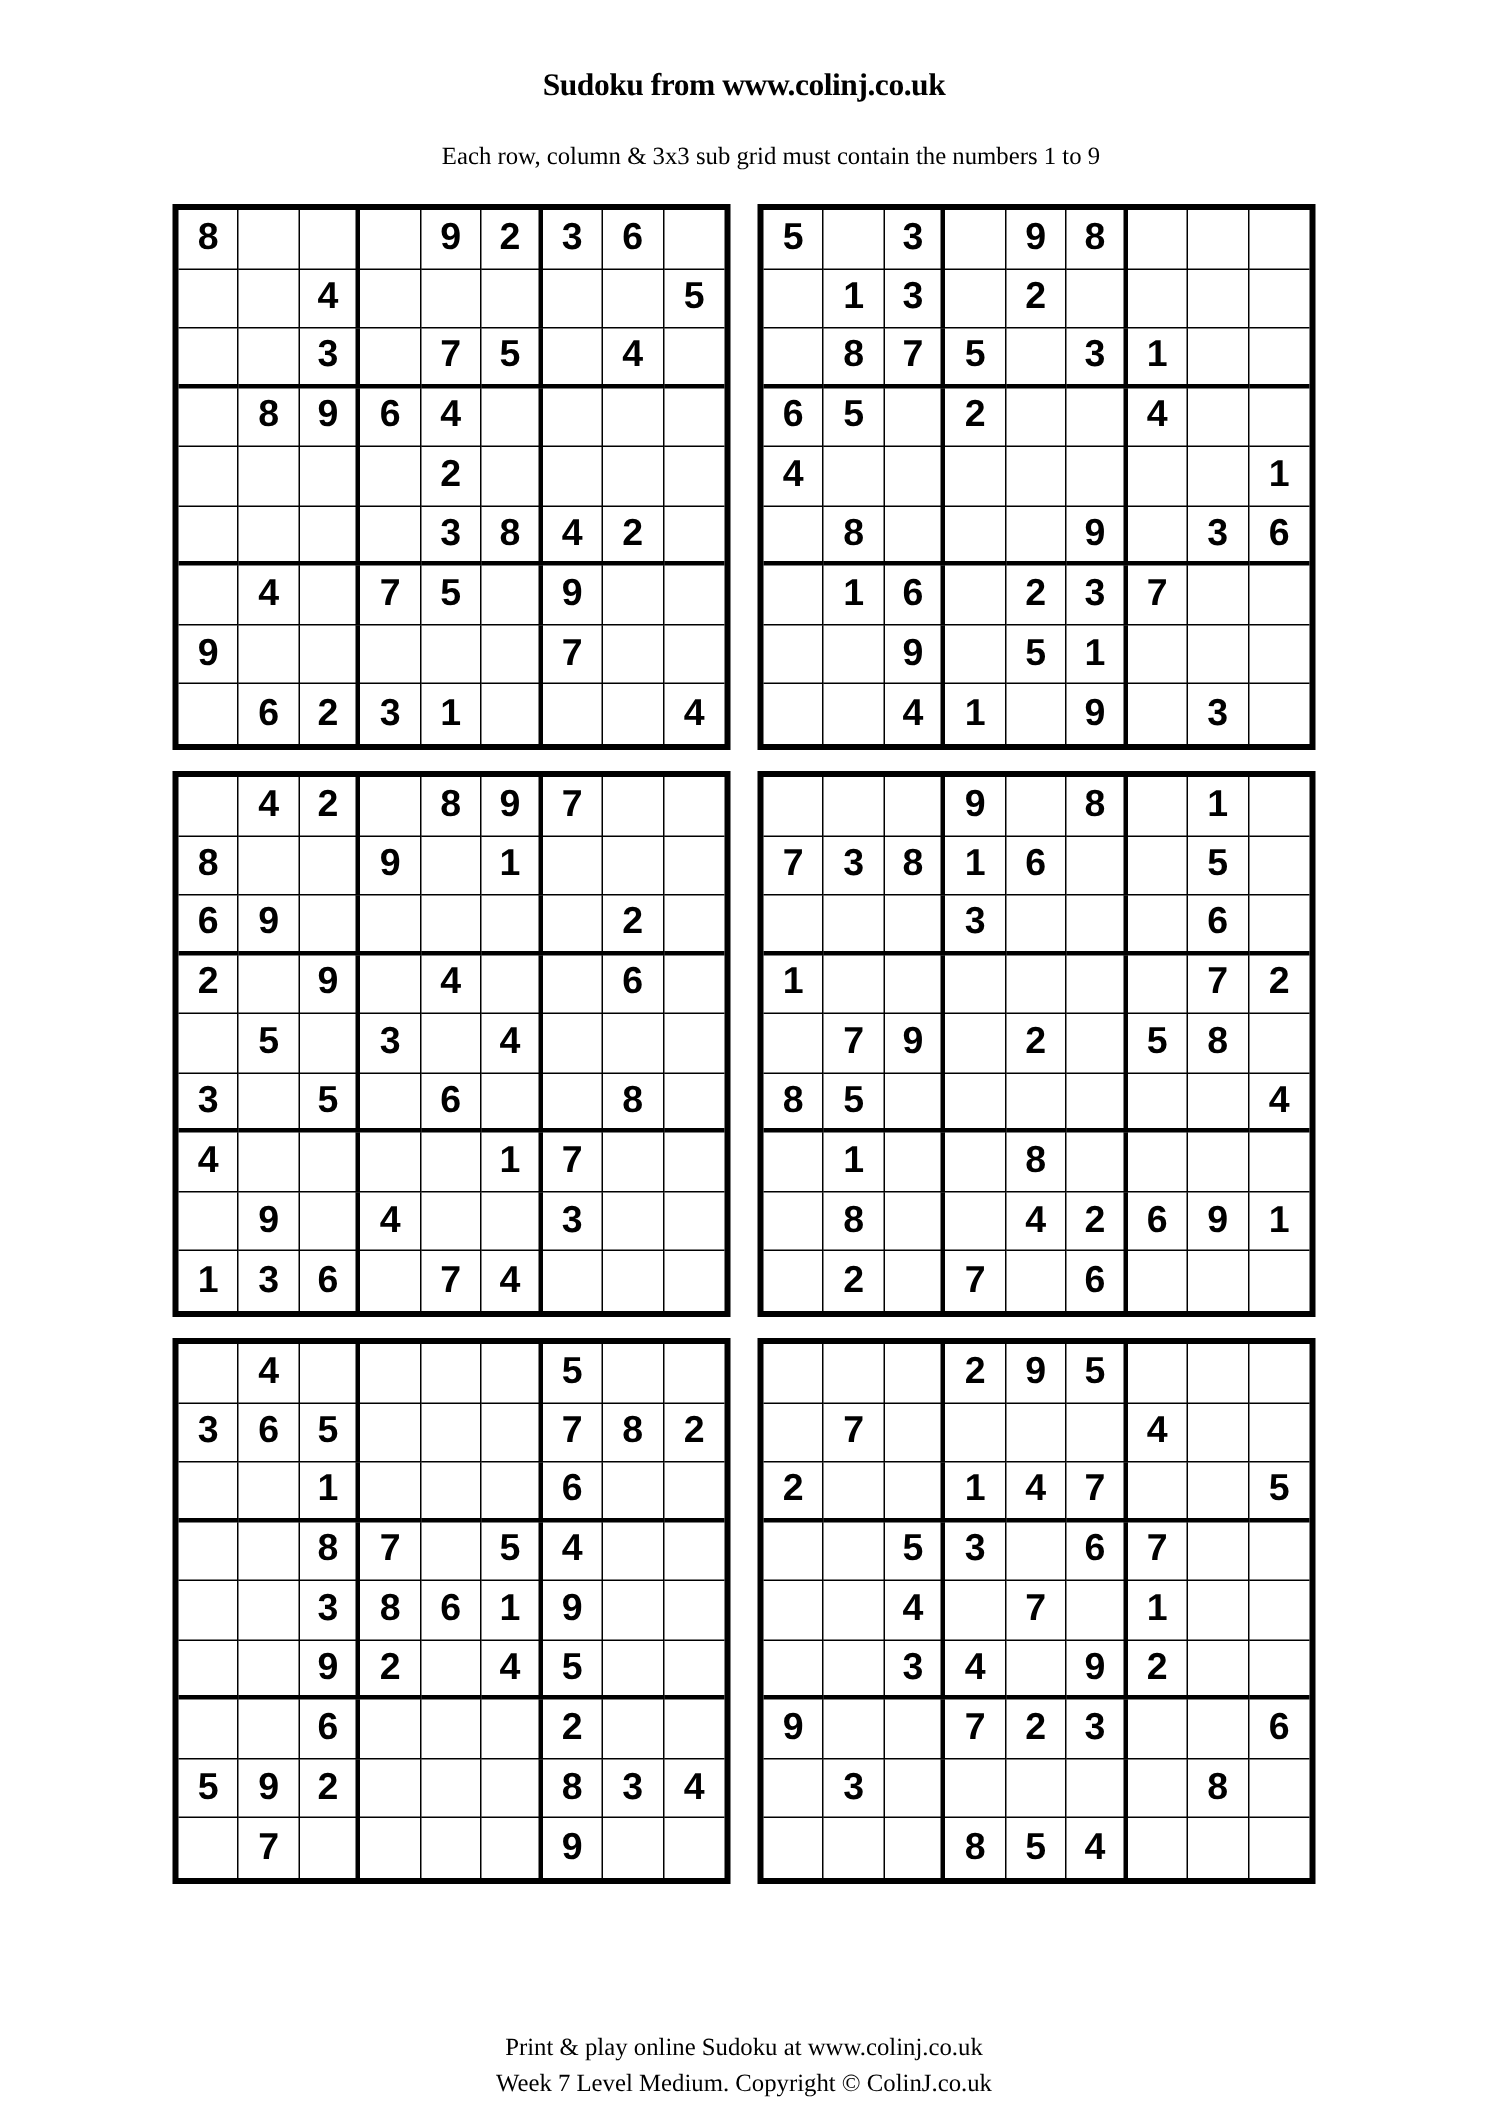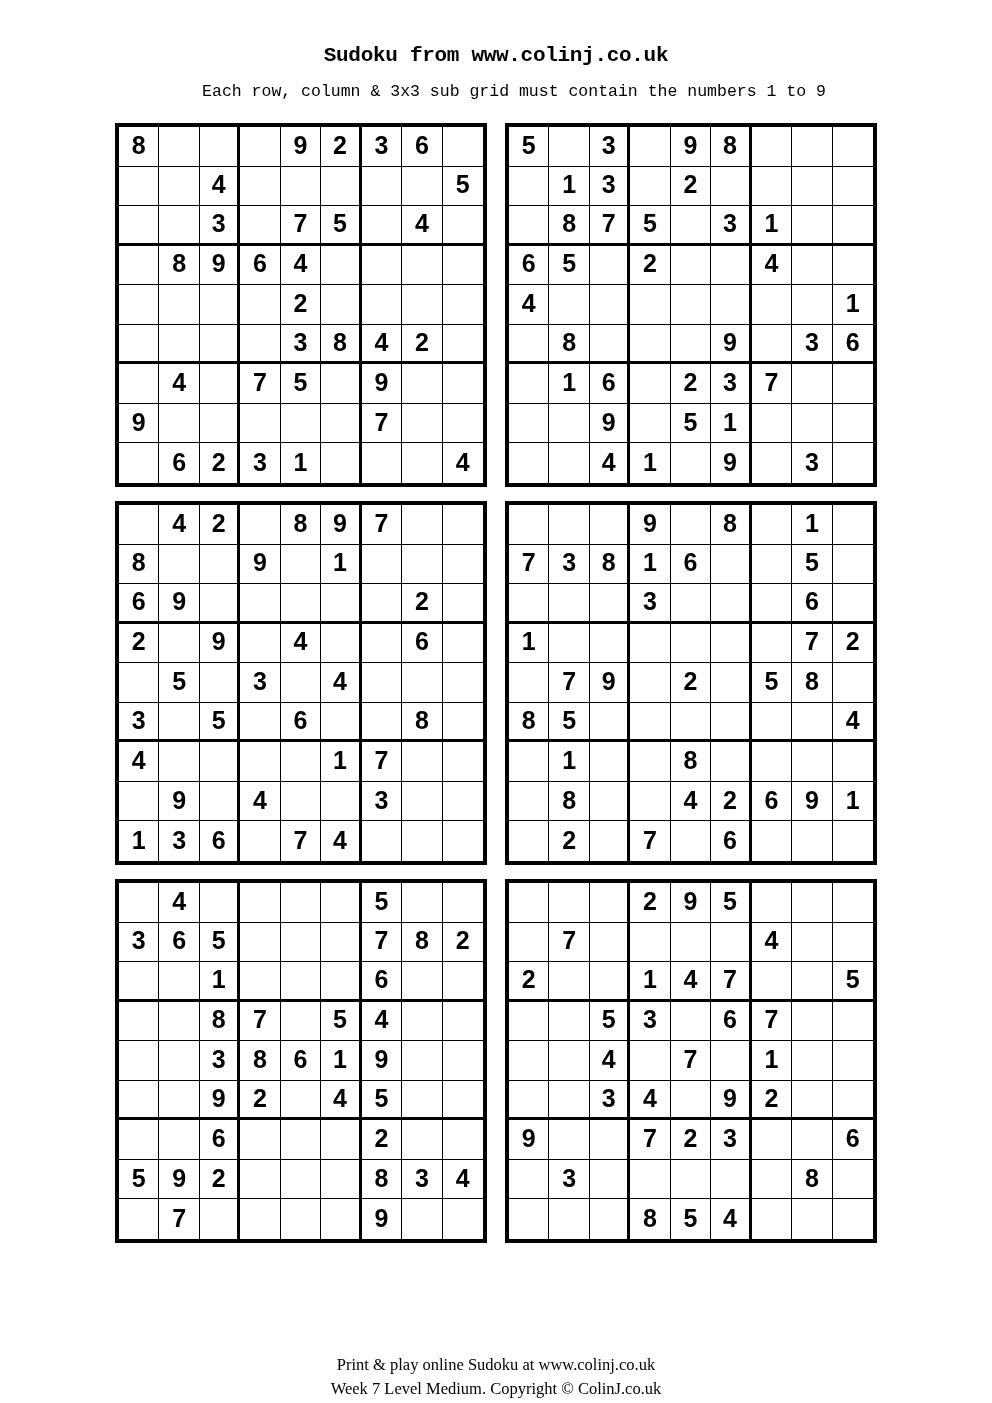--- a/index.html
+++ b/index.html
@@ -16,31 +16,31 @@
     overflow: hidden;
   }
   .page {
     width: 992px;
     height: 1403px;
     position: relative;
     box-sizing: border-box;
   }
   .title {
     text-align: center;
-    font-family: Liberation Mono, monospace;
+    font-family: Liberation Serif, serif;
     font-weight: bold;
     font-size: 21px;
     letter-spacing: -0.3px;
     margin-top: 44px;
   }
   .subtitle {
     text-align: center;
-    font-family: Liberation Mono, monospace;
+    font-family: Liberation Serif, serif;
     font-size: 16.5px;
-    margin-top: 15px;
+    margin-top: 25px;
     padding-left: 36px;
   }
   .grids {
     margin-top: 22px;
     display: flex;
     flex-wrap: wrap;
     justify-content: center;
     gap: 14px 18px;
     padding: 0 110px;
     box-sizing: border-box;

